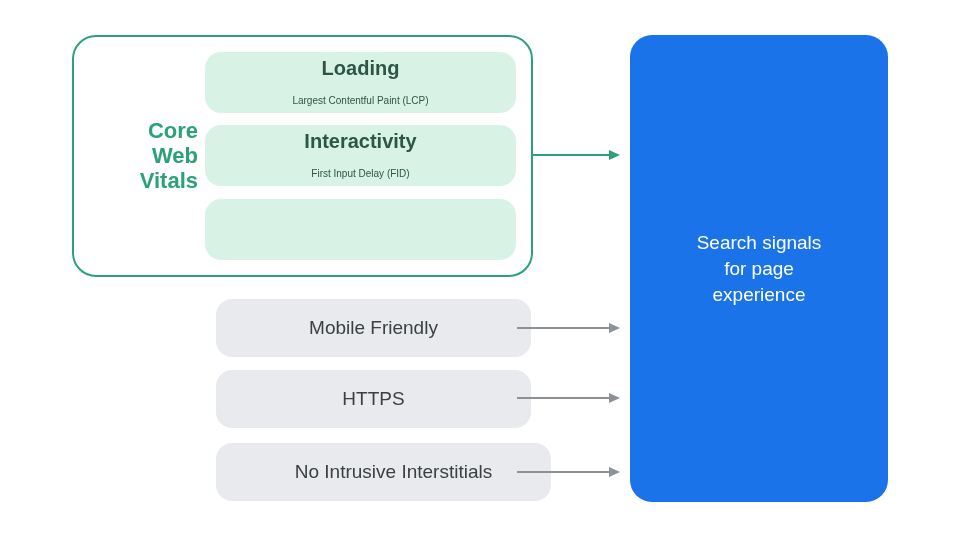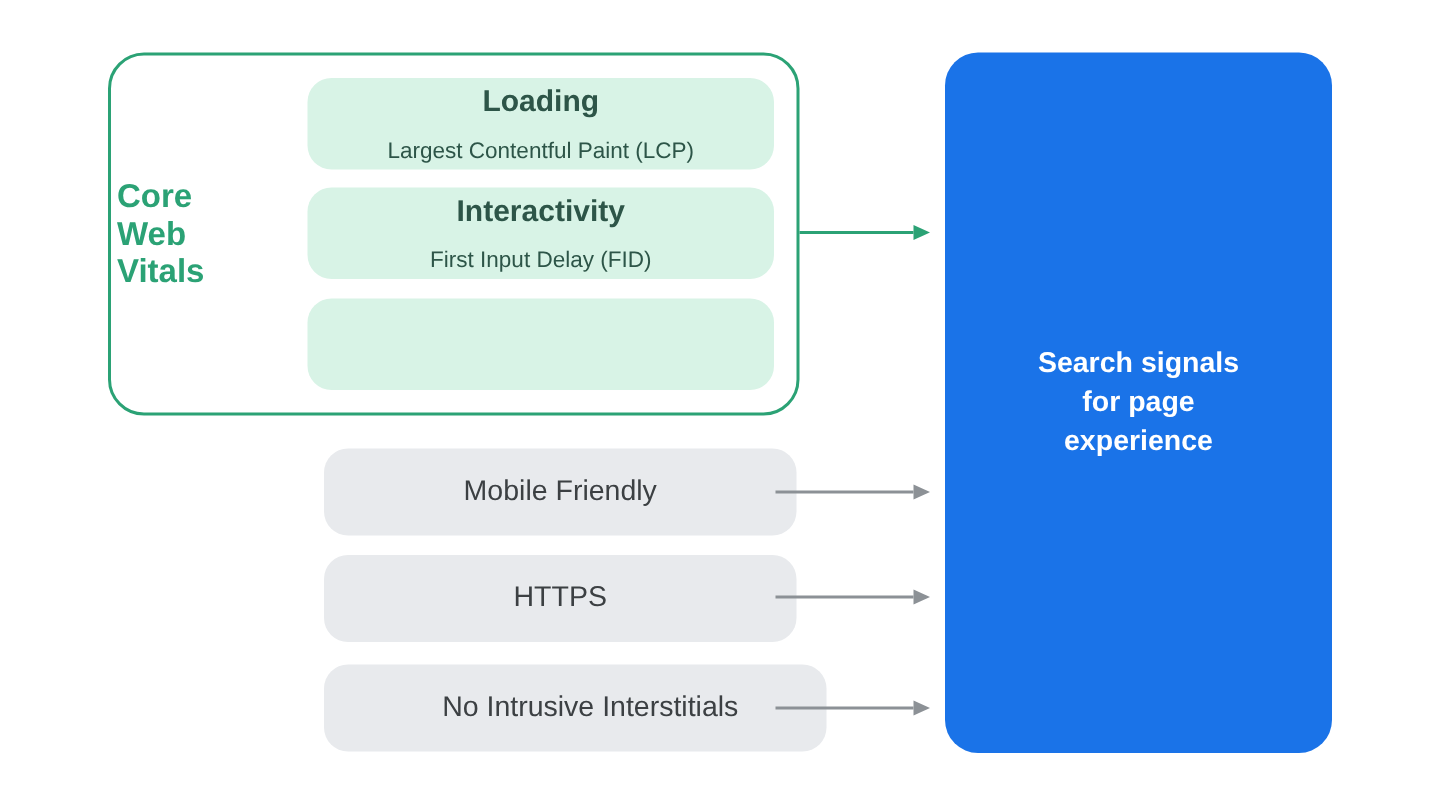--- a/index.html
+++ b/index.html
@@ -28,21 +28,21 @@
     left:72px;top:35px;
     width:457px;height:238px;
     border:2px solid var(--green);
     border-radius:24px;
     background:var(--white);
   }
   .cwv-label{
     position:absolute;
     left:78px;top:118px;
     width:120px;
-    text-align:left;
+    text-align:right;
     color:var(--green);
     font-size:22px;
     font-weight:bold;
     line-height:25px;
   }
 
   
   .card{
     position:absolute;
     left:203px;
@@ -57,21 +57,21 @@
   .card.c2{top:123px;}
   .card.c3{top:197px;}
   .card-title{
     color:var(--green_text);
     font-size:20px;
     font-weight:600;
     line-height:22px;
   }
   .card-subtitle{
     color:var(--green_text);
-    font-size:15px;
+    font-size:10px;
     line-height:15px;
     margin-top:12px;
   }
 
   
   .pill{
     position:absolute;
     left:216px;
     width:315px;height:58px;
     border-radius:16px;
@@ -92,21 +92,21 @@
     position:absolute;
     left:630px;top:35px;
     width:258px;height:467px;
     border-radius:22px;
     background:var(--blue);
     display:flex;align-items:center;justify-content:center;
   }
   .result-label{
     color:var(--white);
     font-size:19px;
-    font-weight:bold;
+    font-weight:normal;
     line-height:26px;
     text-align:center;
   }
 
   
   .arrow{
     position:absolute;
     height:2px;
   }
   .arrow::after{

